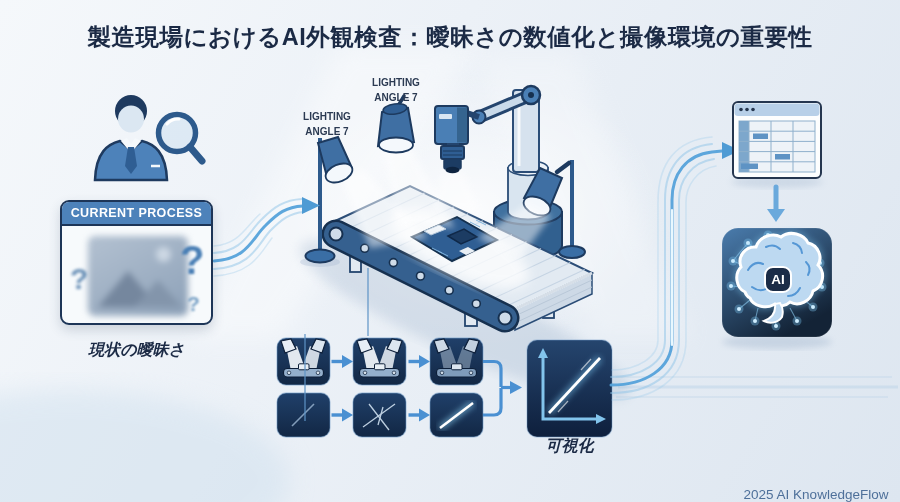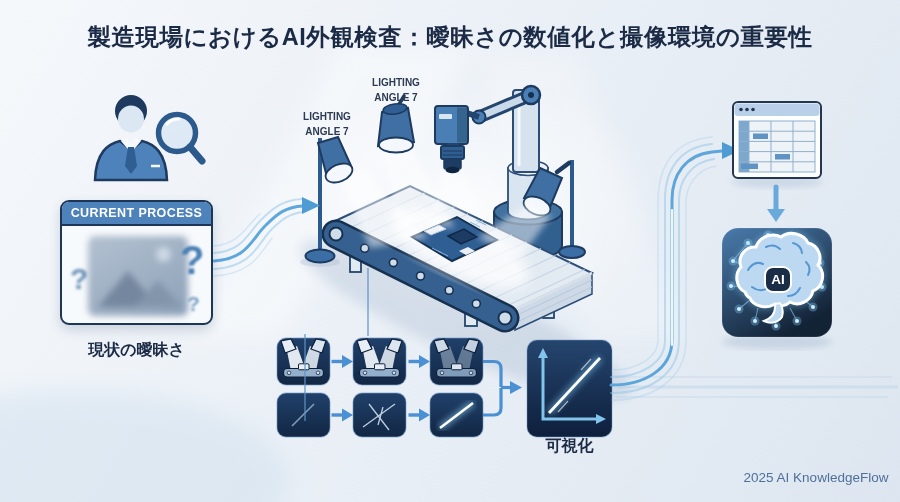--- a/index.html
+++ b/index.html
@@ -7,22 +7,22 @@
          font-family:"Liberation Sans","DejaVu Sans",sans-serif;
          background:linear-gradient(120deg,#f5f8fb 0%,#ecf1f7 40%,#dde6f0 100%);}
   .stage *{box-sizing:border-box;}
   svg.scene{position:absolute;left:0;top:0;z-index:1;}
   .lbl{position:absolute;z-index:3;color:#1b2a45;text-align:center;}
   .title{left:0;top:21px;width:900px;font-size:23.5px;font-weight:bold;letter-spacing:.5px;}
   .light-lbl{font-size:10px;line-height:15px;font-weight:bold;color:#2b3a52;}
   .kizu{font-weight:bold;color:#1f2c44;}
   .kizu .l1{font-size:13.5px;line-height:16px;}
   .kizu .l2{font-size:12.5px;line-height:15px;}
-  .cap{font-size:16px;font-weight:bold;}
-  .footer{left:735px;top:470px;width:162px;font-size:13.5px;color:#4e709a;font-weight:500;}
+  .cap{font-size:16px;font-weight:bold;font-style:italic;}
+  .footer{left:735px;top:487px;width:162px;font-size:13.5px;color:#4e709a;font-weight:500;}
   
   .card{position:absolute;left:60px;top:200px;width:153px;height:125px;z-index:2;
         border:2.5px solid #1d3557;border-radius:9px;background:#f7fafc;overflow:hidden;
         box-shadow:0 5px 12px rgba(40,60,90,.18);}
   .card-header{height:24px;background:#4d82ba;border-bottom:2px solid #1d3557;display:flex;
         align-items:center;justify-content:center;color:#fff;font-weight:bold;font-size:12.5px;letter-spacing:.4px;}
   .blurphoto{position:absolute;left:26px;top:34px;width:100px;height:80px;border-radius:7px;
         background:linear-gradient(150deg,#b3c1d1,#8da1b8);filter:blur(3px);}
   .bp-sun{position:absolute;right:17px;top:11px;width:15px;height:15px;border-radius:50%;background:#cdd8e4;}
   .bp-mtn{position:absolute;left:10px;bottom:9px;width:0;height:0;border-left:30px solid transparent;

